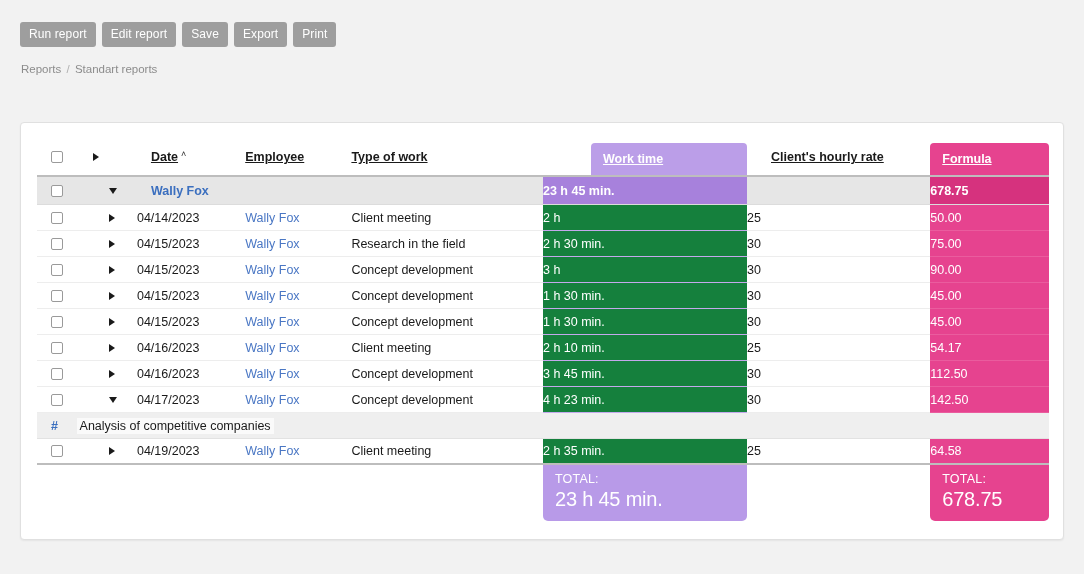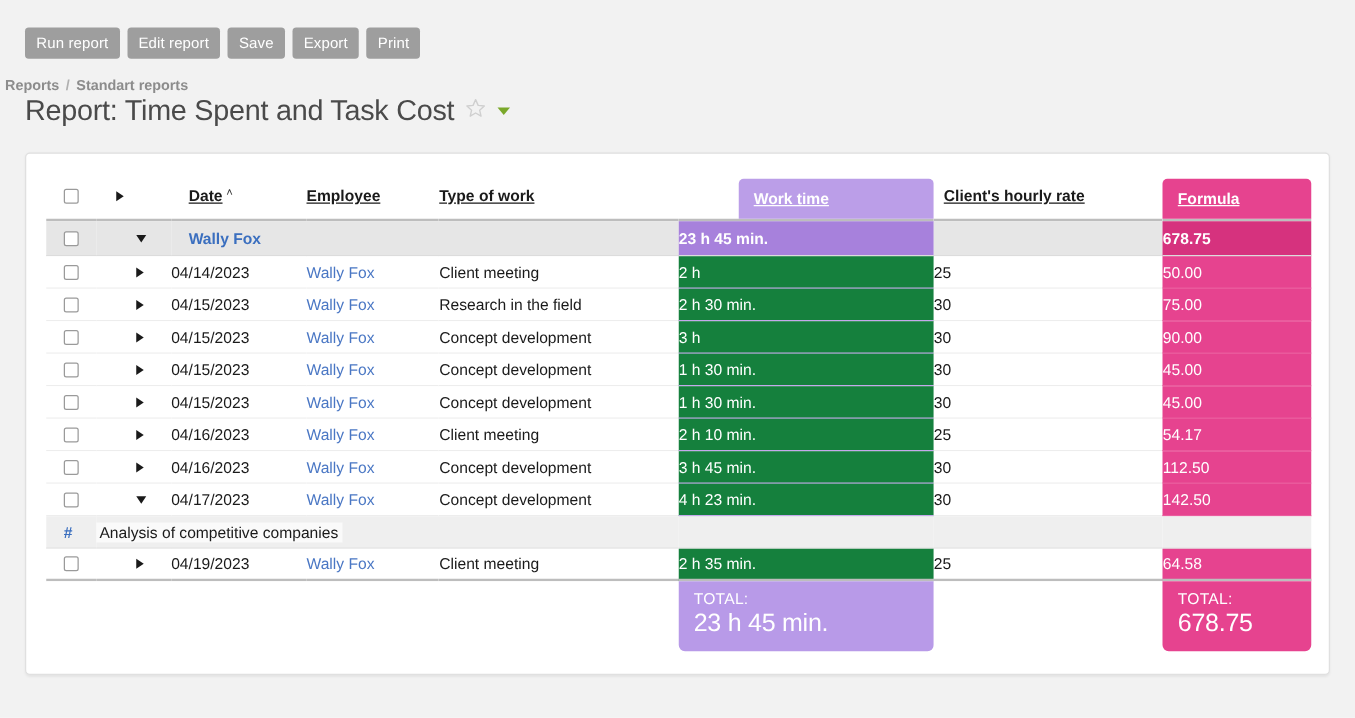--- a/index.html
+++ b/index.html
@@ -35,24 +35,23 @@
     line-height: 1;
     padding: 6px 9px 7px 9px;
     cursor: pointer;
     white-space: nowrap;
     letter-spacing: .1px;
   }
 
   
   .breadcrumb {
     position: absolute;
-    left: 4px; top: 63px;
+    left: 21px; top: 63px;
     font-size: 11.5px;
     color: #8c8c8c;
-    font-weight: bold;
   }
   .breadcrumb .crumb { color: #8c8c8c; text-decoration: none; }
   .breadcrumb .sep { color: #b0b0b0; margin: 0 2px; }
 
   .titlerow {
     position: absolute;
     left: 20px; top: 75px;
     display: flex;
     align-items: center;
     gap: 9px;
@@ -264,29 +263,20 @@
     <button class="tbtn">Export</button>
     <button class="tbtn">Print</button>
   </div>
 
   <div class="breadcrumb">
     <span class="crumb">Reports</span>
     <span class="sep">/</span>
     <span class="crumb">Standart reports</span>
   </div>
 
-  <div class="titlerow">
-    <div class="page-title">Report: Time Spent and Task Cost</div>
-    <span class="star-icon">
-      <svg width="17" height="17" viewBox="0 0 20 20" aria-hidden="true">
-        <polygon points="10,2 12.4,7.4 18.2,8 13.8,11.9 15.1,17.6 10,14.6 4.9,17.6 6.2,11.9 1.8,8 7.6,7.4" fill="none" stroke="#cfcfcf" stroke-width="1.3" stroke-linejoin="round"></polygon>
-      </svg>
-    </span>
-    <span class="caret-green"></span>
-  </div>
 
   <div class="card">
     <table class="rt">
       <colgroup>
         <col class="c-chk">
           <col class="c-exp">
           <col class="c-date">
           <col class="c-emp">
         <col class="c-work">
           <col class="c-wt">
@@ -314,21 +304,21 @@
           </th>
           <th class="hdr-plain">
             <span class="hlabel">Type of work</span>
           </th>
           <th class="hdr-wt">
             <div class="hdr-wt-inner">
               <span class="hlabel">Work time</span>
             </div>
           </th>
           <th class="hdr-plain">
-            <span style="padding-left:8px;display:inline-block;">
+            <span style="padding-left:24px;display:inline-block;">
               <span class="hlabel">Client's hourly rate</span>
             </span>
           </th>
           <th class="hdr-form">
             <div class="hdr-form-inner">
               <span class="hlabel">Formula</span>
             </div>
           </th>
         </tr>
       </thead>

